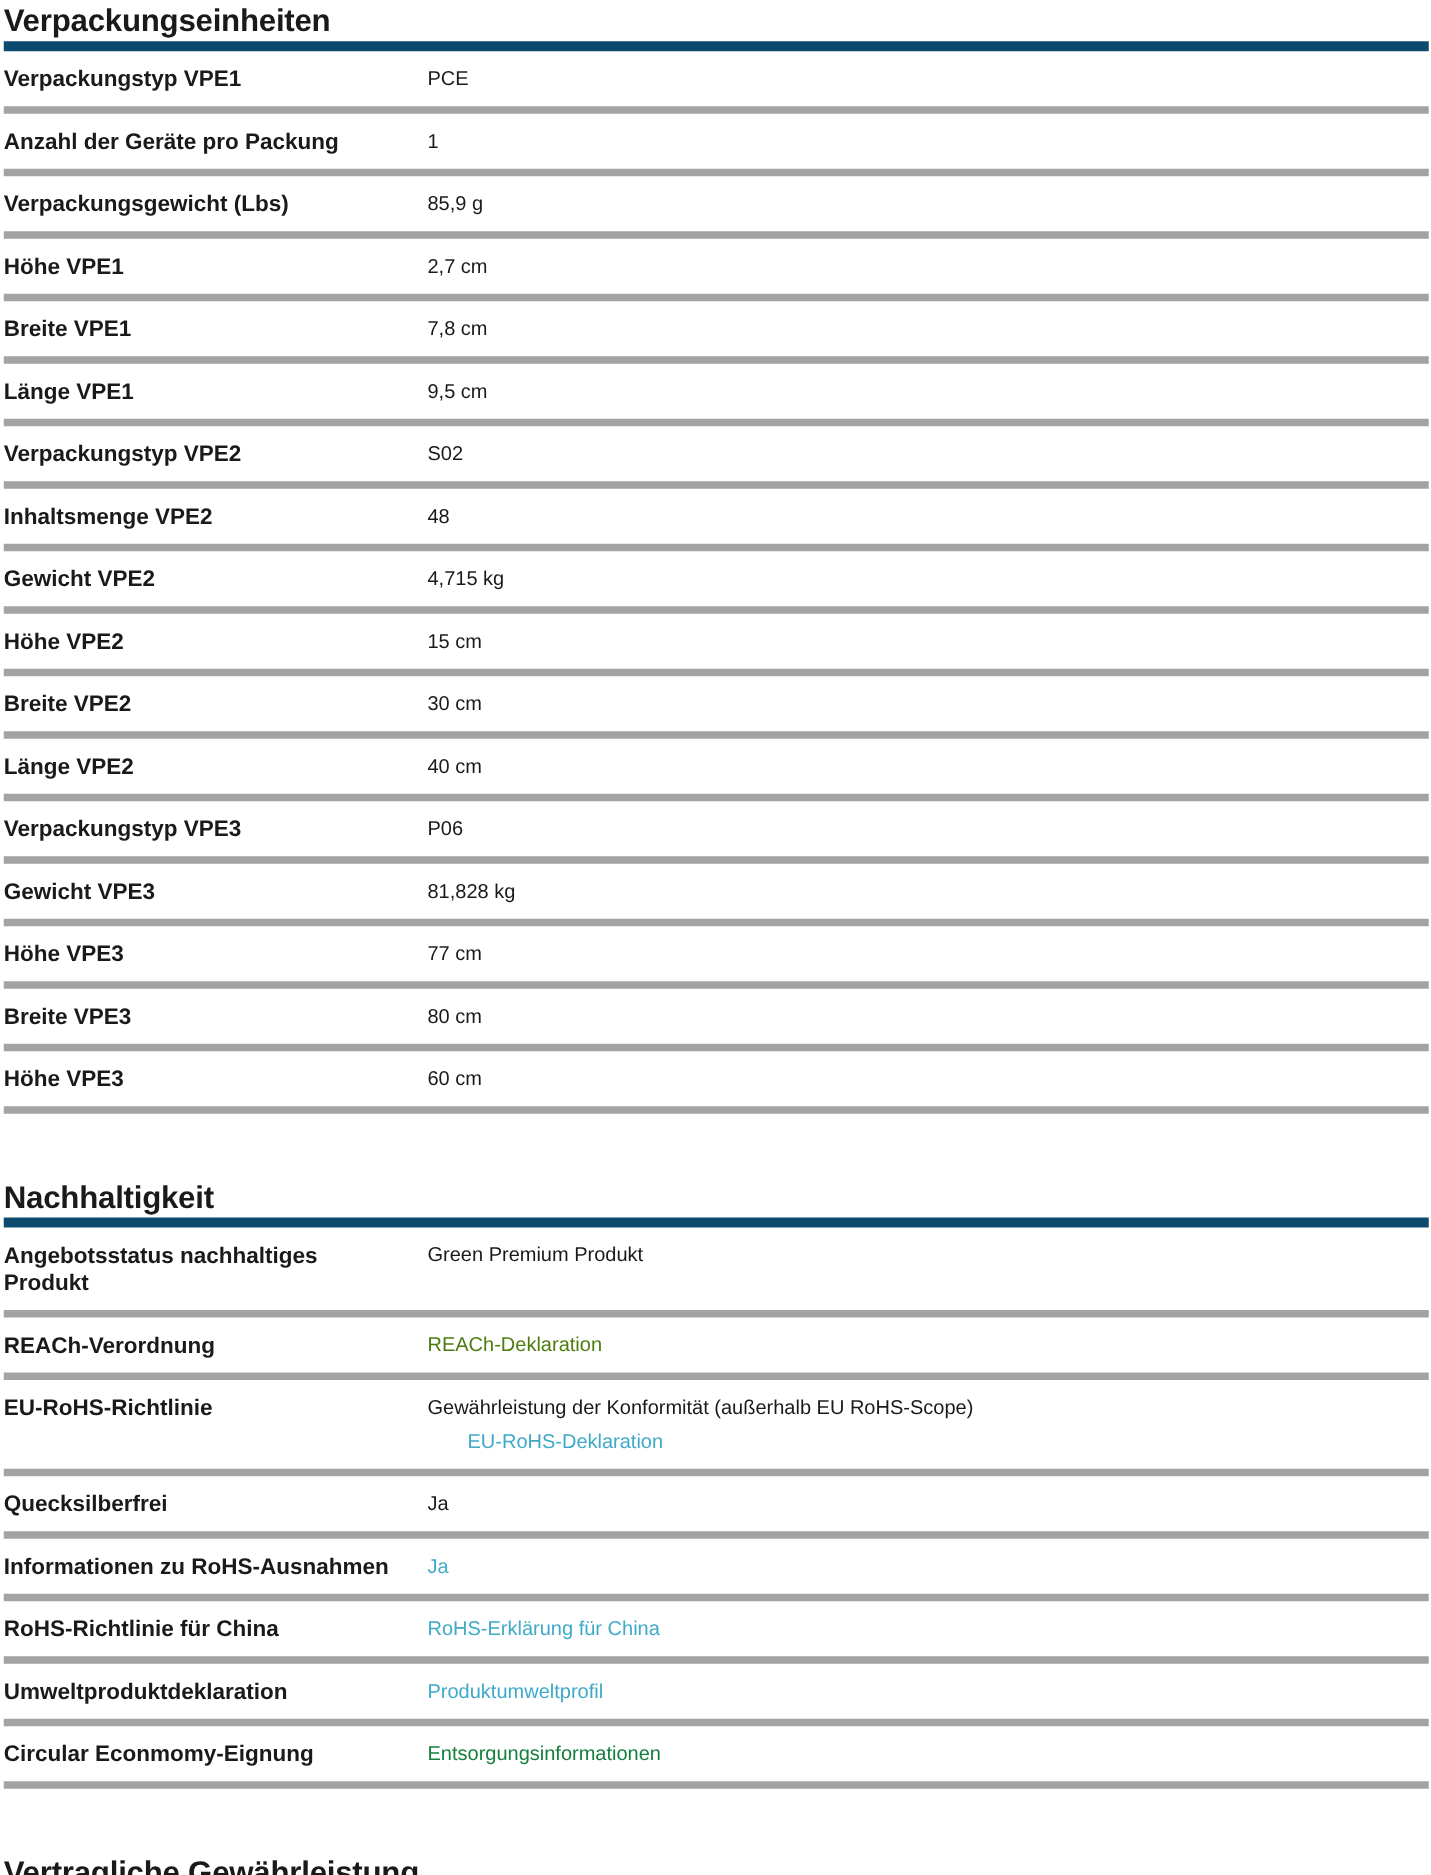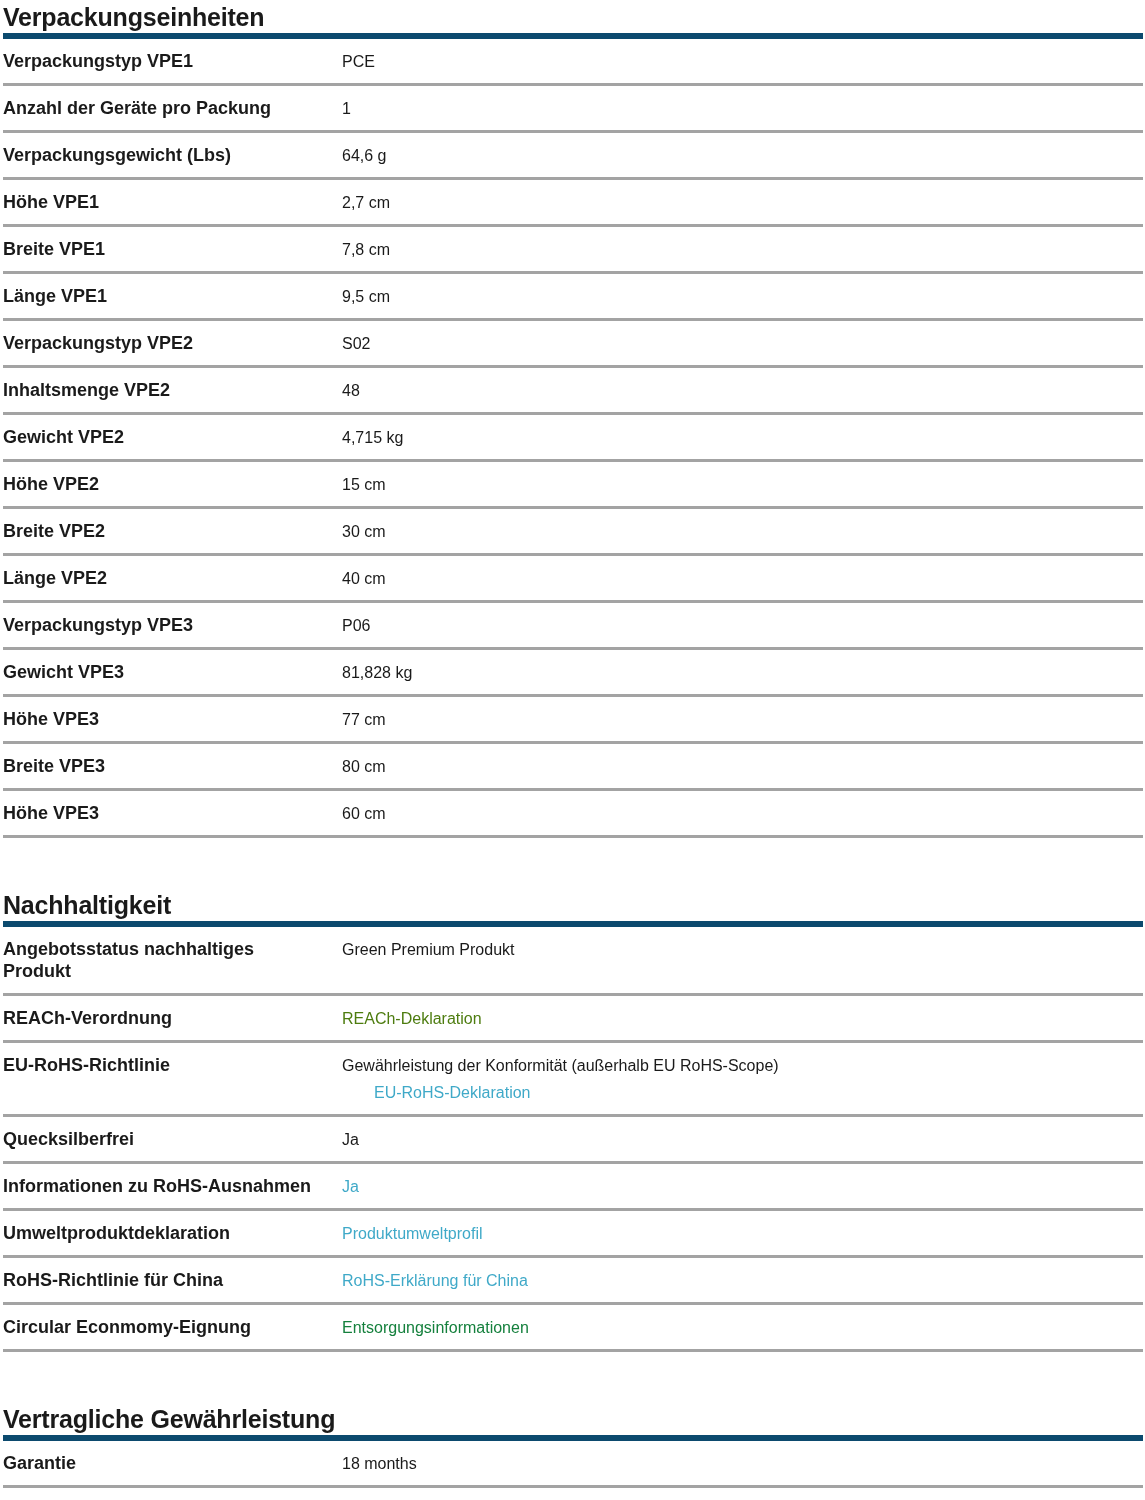--- a/index.html
+++ b/index.html
@@ -18,27 +18,27 @@
     width: 1145px;
   }
   .spec-section { width: 100%; }
   .spec-section + .spec-section { margin-top: 52px; }
   .section-title {
     font-size: 25px;
     font-weight: 700;
     line-height: 30px;
     letter-spacing: -0.2px;
     padding-bottom: 1px;
-    border-bottom: 6px solid #0c4a6e;
+    border-bottom: 8px solid #0c4a6e;
   }
   .row {
     display: flex;
     align-items: flex-start;
     padding: 11px 0;
-    border-bottom: 3px solid #a3a3a3;
+    border-bottom: 6px solid #a3a3a3;
   }
   .label {
     flex: 0 0 339px;
     padding-right: 30px;
     font-size: 18px;
     font-weight: 700;
     line-height: 22px;
   }
   .value-cell {
     flex: 1 1 auto;
@@ -73,21 +73,21 @@
     <div class="label">Anzahl der Geräte pro Packung</div>
     <div class="value-cell">
       <div class="value">1</div>
 
     </div>
   </div>
 
   <div class="row">
     <div class="label">Verpackungsgewicht (Lbs)</div>
     <div class="value-cell">
-      <div class="value">64,6 g</div>
+      <div class="value">85,9 g</div>
 
     </div>
   </div>
 
   <div class="row">
     <div class="label">Höhe VPE1</div>
     <div class="value-cell">
       <div class="value">2,7 cm</div>
 
     </div>
@@ -237,32 +237,32 @@
 
   <div class="row">
     <div class="label">Informationen zu RoHS-Ausnahmen</div>
     <div class="value-cell">
       
       <a class="link" href="#" style="color: rgb(63, 169, 200);">Ja</a>
     </div>
   </div>
 
   <div class="row">
+    <div class="label">RoHS-Richtlinie für China</div>
+    <div class="value-cell">
+      
+      <a class="link" href="#" style="color: rgb(63, 169, 200);">RoHS-Erklärung für China</a>
+    </div>
+  </div>
+
+  <div class="row">
     <div class="label">Umweltproduktdeklaration</div>
     <div class="value-cell">
       
       <a class="link" href="#" style="color: rgb(63, 169, 200);">Produktumweltprofil</a>
-    </div>
-  </div>
-
-  <div class="row">
-    <div class="label">RoHS-Richtlinie für China</div>
-    <div class="value-cell">
-      
-      <a class="link" href="#" style="color: rgb(63, 169, 200);">RoHS-Erklärung für China</a>
     </div>
   </div>
 
   <div class="row">
     <div class="label">Circular Econmomy-Eignung</div>
     <div class="value-cell">
       
       <a class="link" href="#" style="color: #15803d;">Entsorgungsinformationen</a>
     </div>
   </div>

